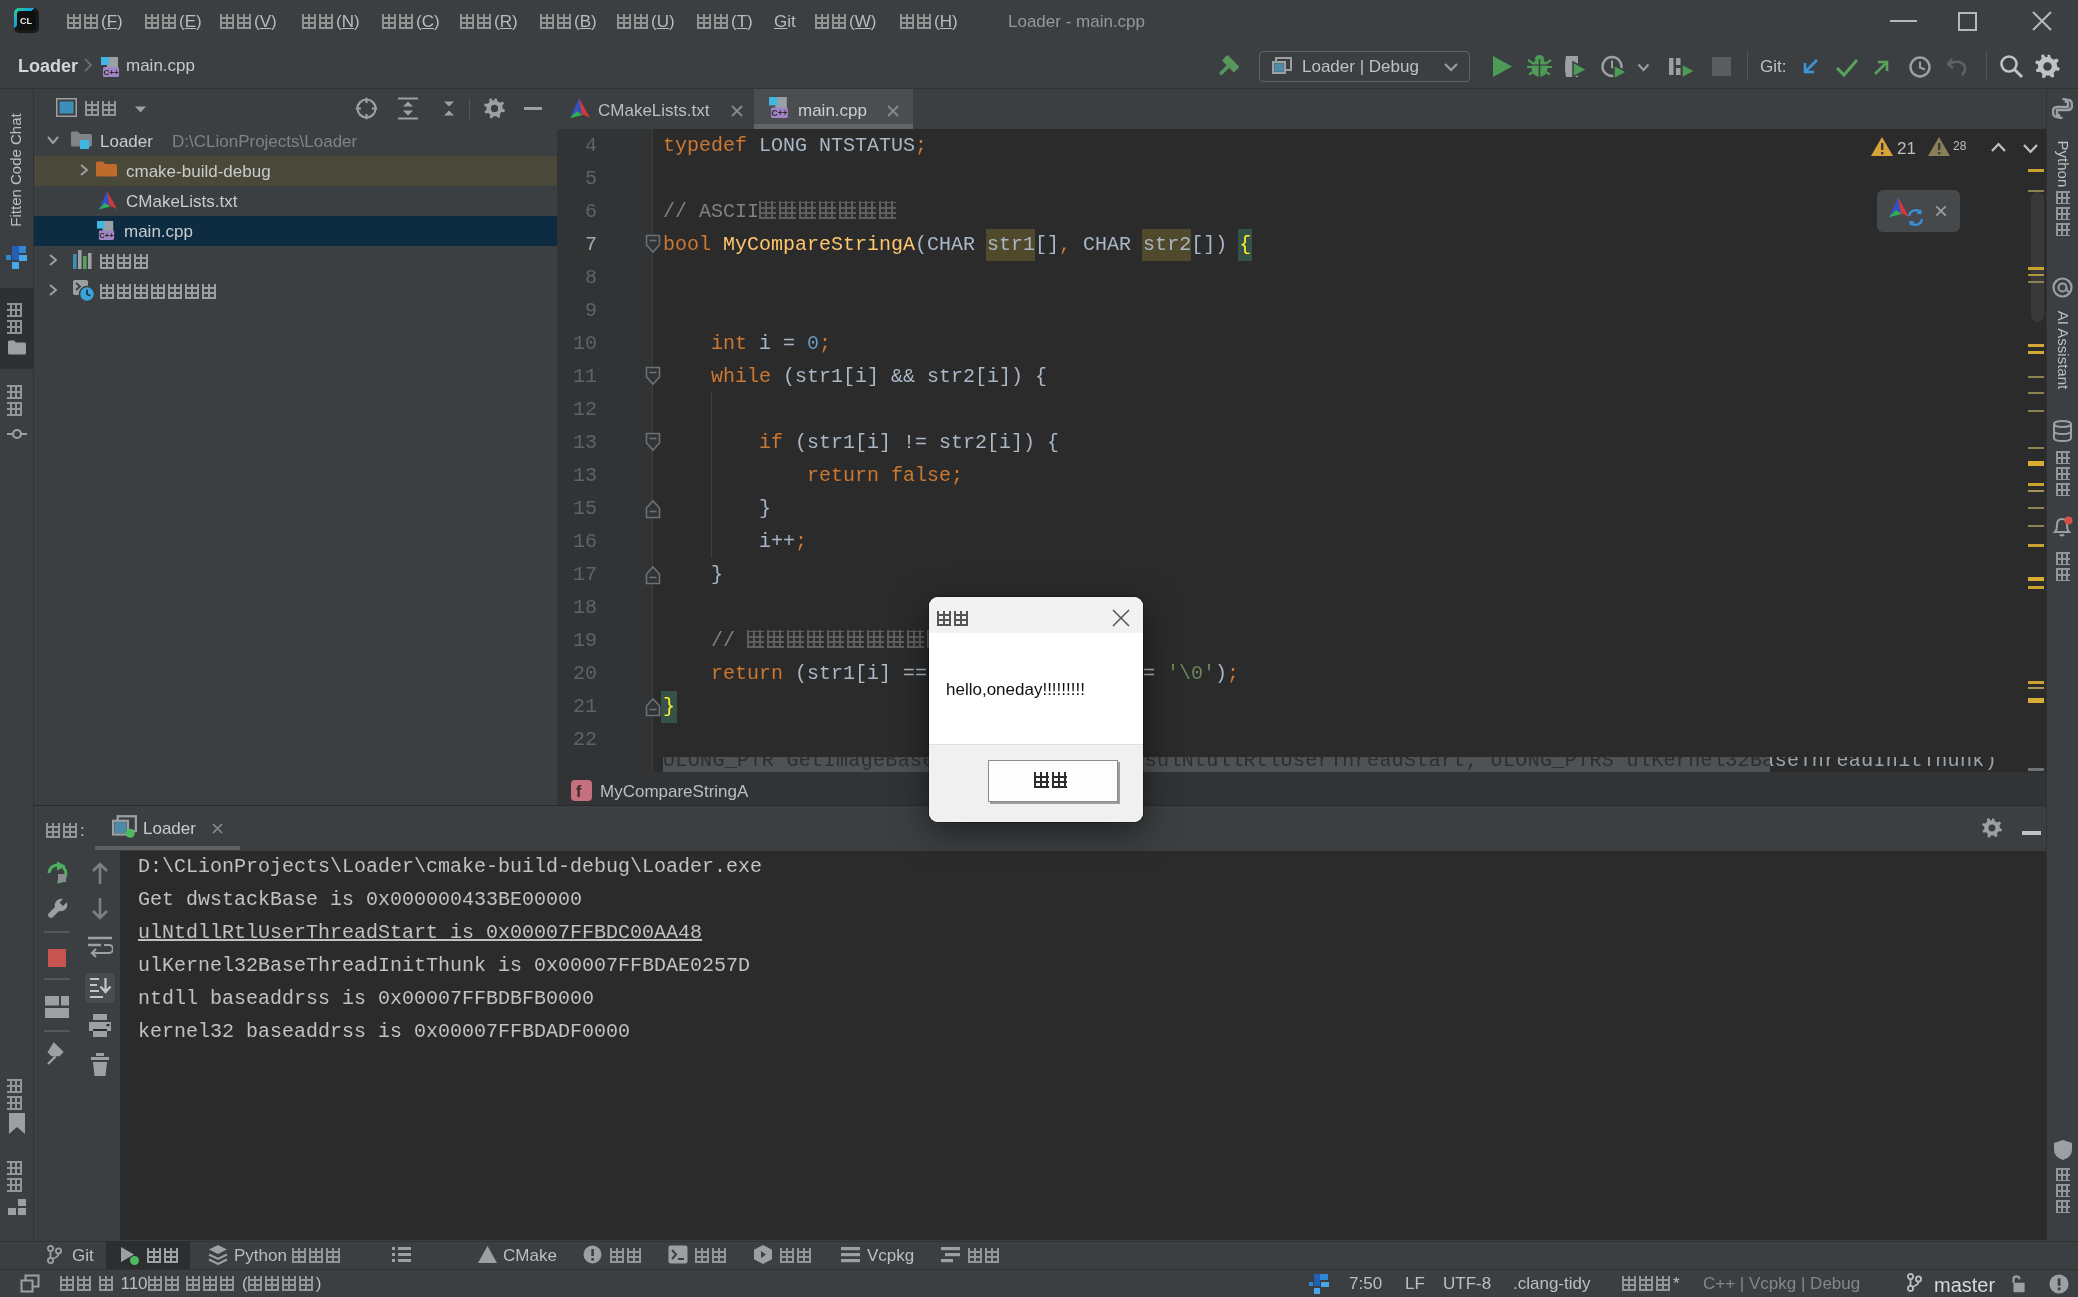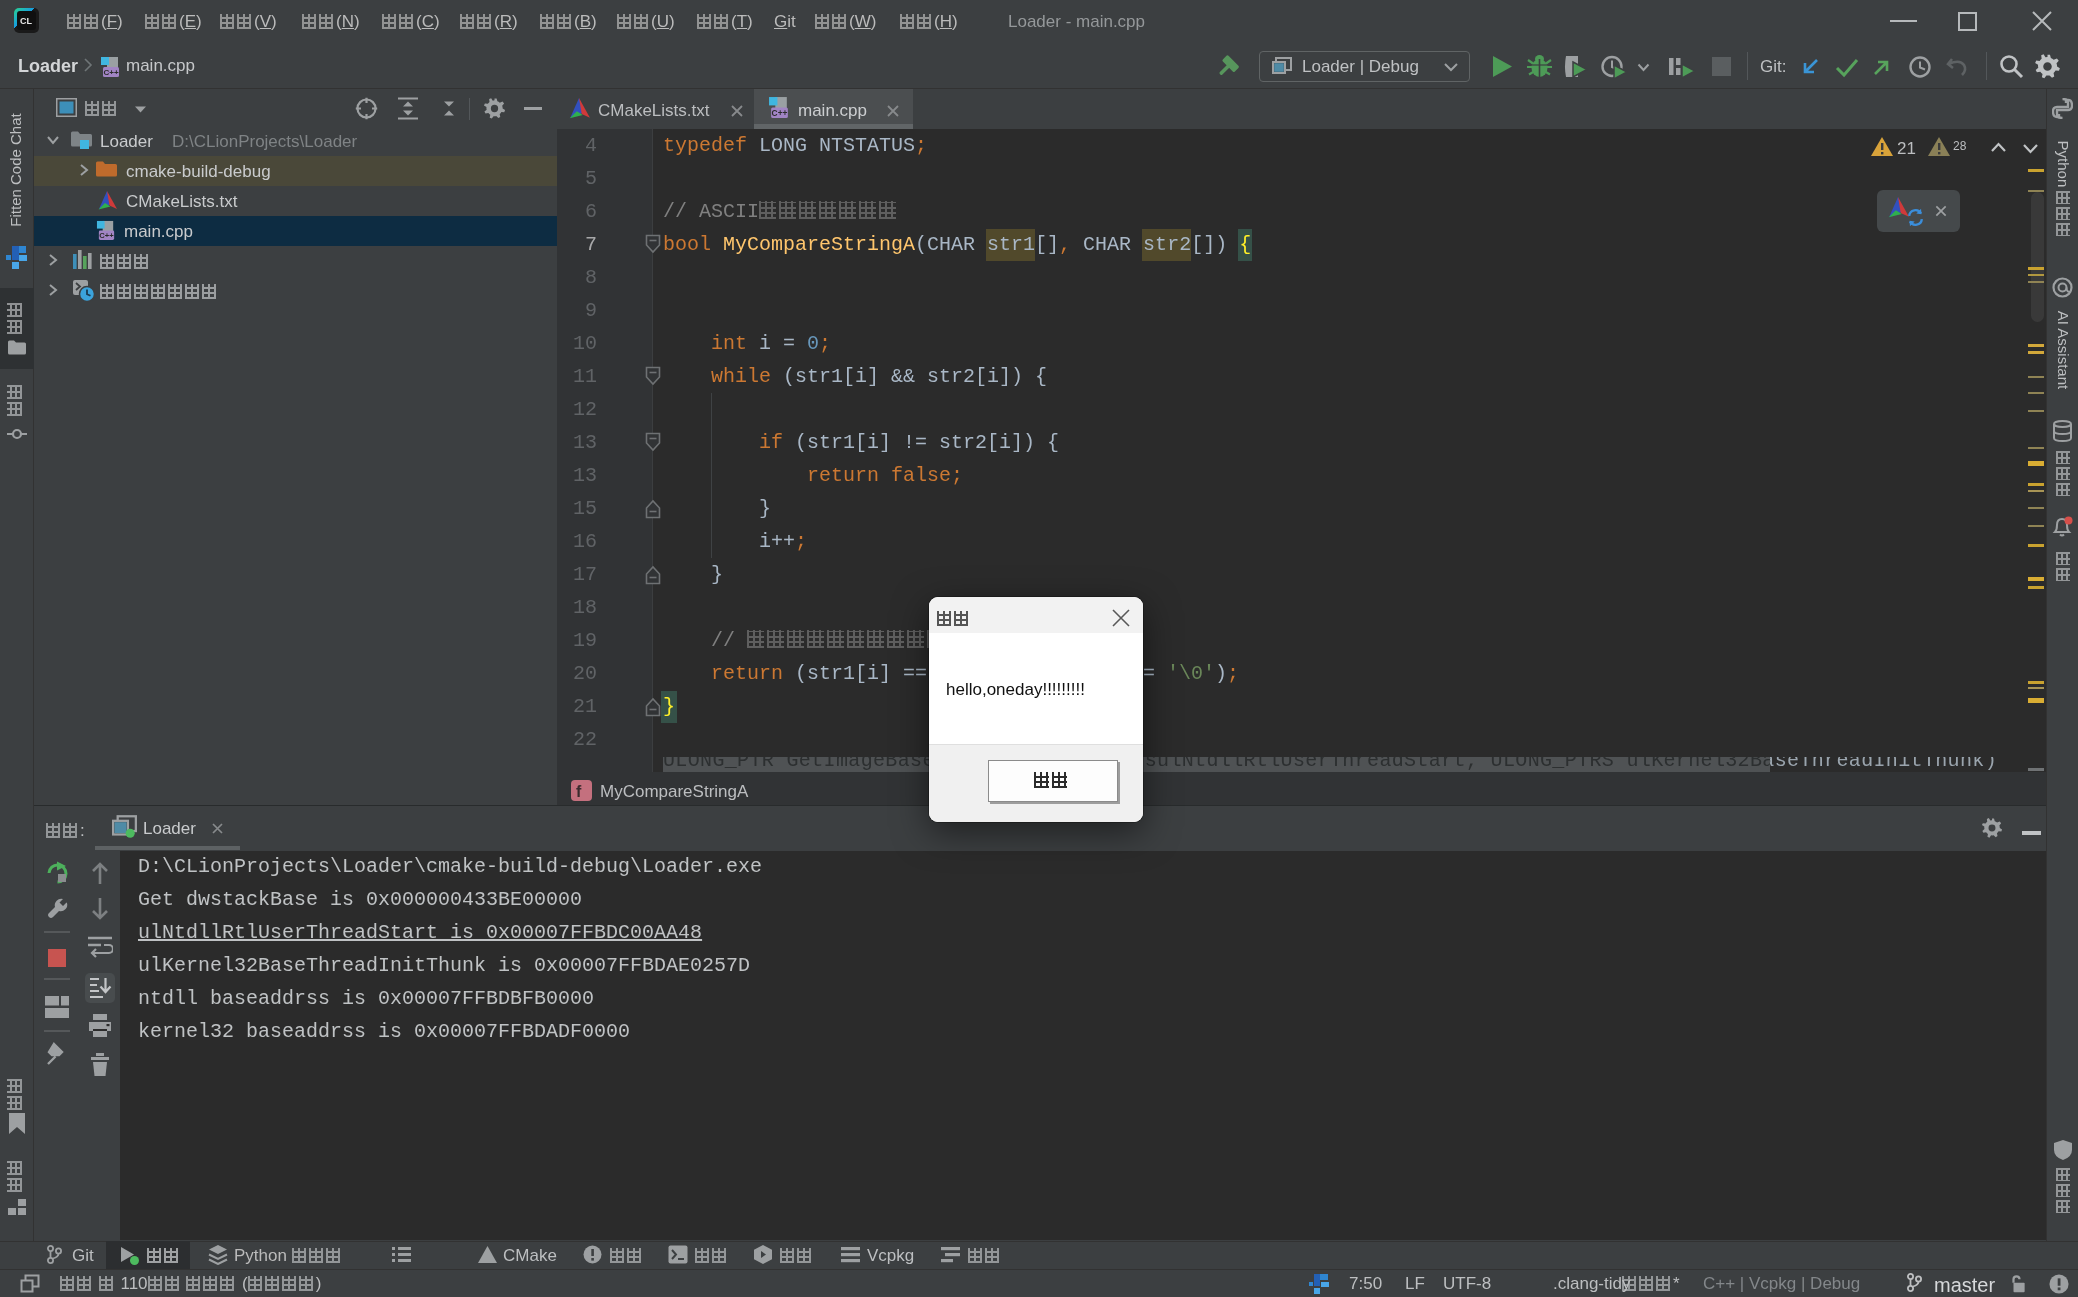--- a/index.html
+++ b/index.html
@@ -547,21 +547,21 @@
 <svg style="position:absolute;left:1309px;top:1274px" width="24" height="20" viewBox="0 0 24 20">
 <rect x="5" y="0" width="14" height="6" fill="#2f86d1"></rect>
 <rect x="5" y="0" width="6" height="12" fill="#2360b5"></rect>
 <rect x="12" y="8" width="8" height="5" fill="#49a6e8"></rect>
 <rect x="0" y="8" width="4" height="4" fill="#2f86d1"></rect>
 <rect x="5" y="14" width="6" height="6" fill="#49a6e8"></rect>
   </svg>
 <div style="position:absolute;left:1349px;top:1275px;font-family:'Liberation Sans',sans-serif;font-size:17px;font-weight:400;color:#bdbfc1;white-space:pre;line-height:1;">7:50</div>
 <div style="position:absolute;left:1405px;top:1275px;font-family:'Liberation Sans',sans-serif;font-size:17px;font-weight:400;color:#bdbfc1;white-space:pre;line-height:1;">LF</div>
 <div style="position:absolute;left:1443px;top:1275px;font-family:'Liberation Sans',sans-serif;font-size:17px;font-weight:400;color:#bdbfc1;white-space:pre;line-height:1;">UTF-8</div>
-<div style="position:absolute;left:1513px;top:1275px;font-family:'Liberation Sans',sans-serif;font-size:17px;font-weight:400;color:#bdbfc1;white-space:pre;line-height:1;margin-left:40px;">.clang-tidy</div>
+<div style="position:absolute;left:1513px;top:1275px;font-family:'Liberation Sans',sans-serif;font-size:17px;font-weight:400;color:#bdbfc1;white-space:pre;line-height:1;">.clang-tidy</div>
 <div style="position:absolute;left:1622px;top:1275px;font-family:'Liberation Sans',sans-serif;font-size:17px;font-weight:400;color:#bdbfc1;white-space:pre;line-height:1;"><i class="h" style="--c:#bdbfc1;width:14px;height:15px;margin-right:3px;vertical-align:-2px;opacity:0.68"></i><i class="h" style="--c:#bdbfc1;width:14px;height:15px;margin-right:3px;vertical-align:-2px;opacity:0.68"></i><i class="h" style="--c:#bdbfc1;width:14px;height:15px;margin-right:3px;vertical-align:-2px;opacity:0.68"></i>*</div>
 <div style="position:absolute;left:1703px;top:1275px;font-family:'Liberation Sans',sans-serif;font-size:17px;font-weight:400;color:#83878a;white-space:pre;line-height:1;">C++ | Vcpkg | Debug</div>
 <svg style="position:absolute;left:1907px;top:1273px" width="15" height="19" viewBox="0 0 15 19">
 <circle cx="3.5" cy="3.5" r="2.6" fill="none" stroke="#bdbfc1" stroke-width="1.8"></circle>
 <circle cx="3.5" cy="15.5" r="2.6" fill="none" stroke="#bdbfc1" stroke-width="1.8"></circle>
 <circle cx="11.5" cy="6" r="2.6" fill="none" stroke="#bdbfc1" stroke-width="1.8"></circle>
 <path d="M3.5 6 L3.5 13 M11.5 8.5 Q11.5 12 6 13.5" fill="none" stroke="#bdbfc1" stroke-width="1.8"></path>
   </svg>
 <div style="position:absolute;left:1934px;top:1275px;font-family:'Liberation Sans',sans-serif;font-size:20px;font-weight:400;color:#d6d8da;white-space:pre;line-height:1;">master</div>
 <svg style="position:absolute;left:2010px;top:1275px" width="19" height="18" viewBox="0 0 22 21">

